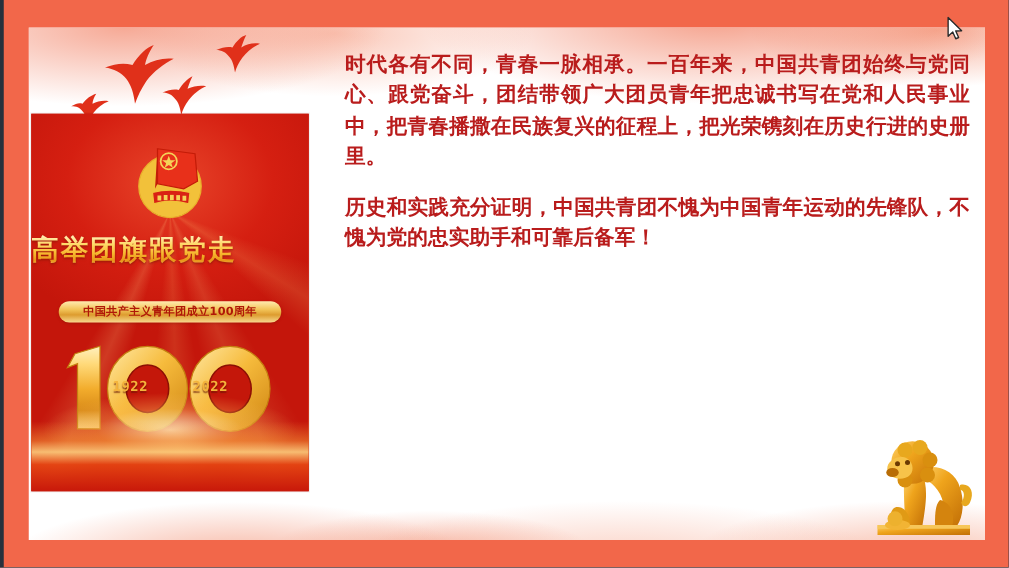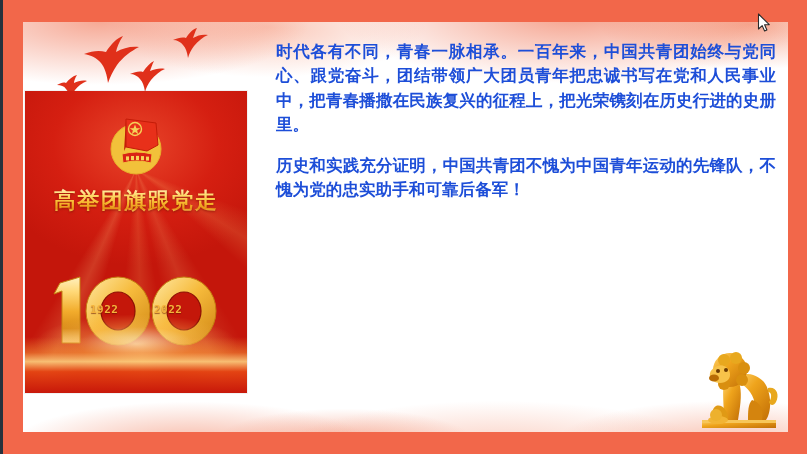--- a/index.html
+++ b/index.html
@@ -99,21 +99,21 @@
     position: absolute; left: 0; right: 0; bottom: 22px; height: 90px;
     background: radial-gradient(ellipse 130px 38px at 50% 70%, rgba(255,240,200,.85), rgba(255,190,90,.35) 45%, rgba(255,150,40,0) 78%);
     pointer-events: none;
   }
   .poster-inner { position: absolute; inset: 0; }
 
   .emblem { position: absolute; left: 50%; top: 18px; transform: translateX(-50%); }
 
   .poster-head {
     position: absolute; left: 0; right: 0; top: 96px;
-    text-align: center;
+    text-align: left;
     font-family: "DejaVu Sans", sans-serif;
     font-weight: bold;
     font-size: 22px;
     letter-spacing: 1.5px;
     line-height: 1.24;
     background: linear-gradient(180deg, #fff3c4 0%, #ffd866 32%, #f7b82e 58%, #e89418 80%, #ffe28f 100%);
     -webkit-background-clip: text;
     background-clip: text;
     color: transparent;
     -webkit-text-fill-color: transparent;
@@ -177,21 +177,21 @@
     font-weight: bold;
     color: #141414;
     letter-spacing: .5px;
     white-space: nowrap;
     margin: 0 0 18px 9px;
   }
   .para {
     font-family: "DejaVu Sans", sans-serif;
     font-size: 16.5px;
     font-weight: bold;
-    color: #1d4ed8;
+    color: #b91c1c;
     line-height: 1.48;
     letter-spacing: .1px;
     margin: 0 0 16px 0;
     text-align: justify;
     text-justify: inter-ideograph;
   }
   .para.p1 { text-indent: 0; }
   #attrib {
     font-family: "DejaVu Sans", sans-serif;
     font-size: 14px;
@@ -246,20 +246,23 @@
             <rect x="36" y="46.9" width="3" height="4.2"></rect>
             <rect x="41" y="47.1" width="3" height="4.2"></rect>
             <rect x="46" y="47.6" width="3" height="4"></rect>
           </g>
         </svg>
 
         <div class="poster-head">
           <div>高举团旗跟党走</div>
         </div>
 
+        <div class="ribbon">
+          <span>中国共产主义青年团成立100周年</span>
+        </div>
 
         <div class="hundred">
           <svg width="180" height="84" viewBox="0 0 180 84">
             <defs>
               <linearGradient id="gold" x1="0" y1="0" x2="0" y2="1">
                 <stop offset="0%" stop-color="#fff0bf"></stop>
                 <stop offset="22%" stop-color="#ffd978"></stop>
                 <stop offset="52%" stop-color="#f2ac2c"></stop>
                 <stop offset="78%" stop-color="#d98a18"></stop>
                 <stop offset="100%" stop-color="#f8d289"></stop>

